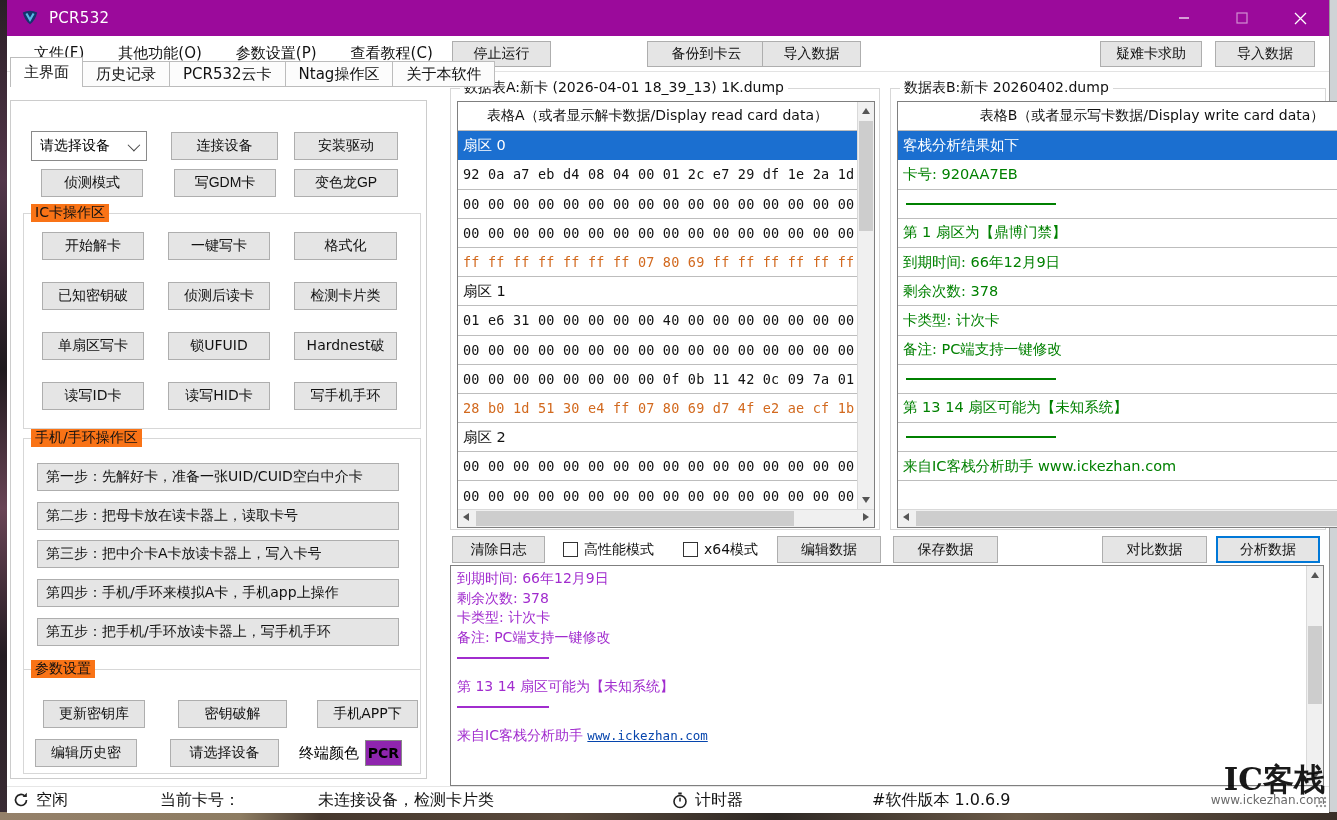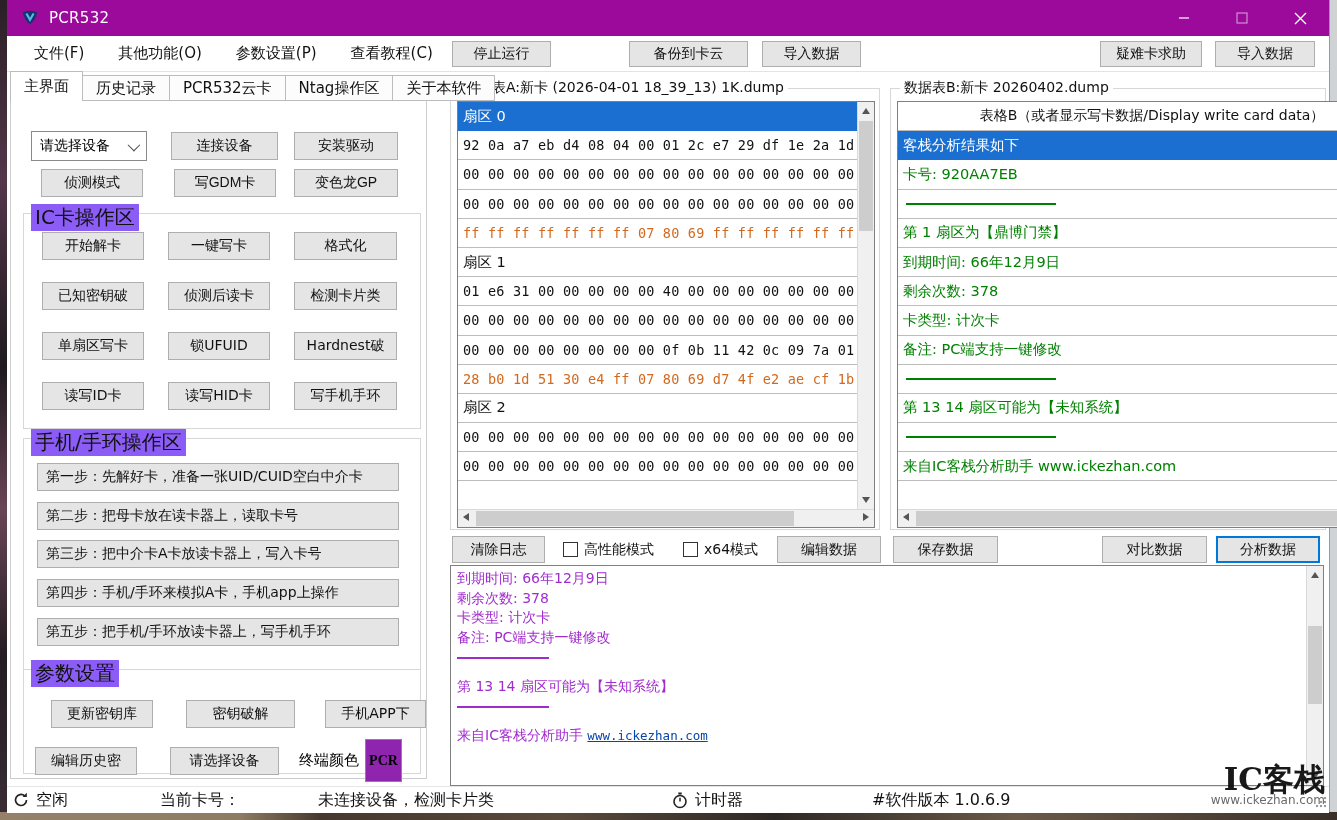--- a/index.html
+++ b/index.html
@@ -28,47 +28,47 @@
   
   .menubar{position:absolute;left:0;top:36px;right:0;height:35px;background:#fff;border-bottom:1px solid #e3e3e3;}
   .menu-items{position:absolute;left:10px;top:0;height:35px;display:flex;align-items:center;}
   .menu-item{padding:0 17px;font-size:15px;color:#111;}
   .btn{position:absolute;box-sizing:border-box;background:#e5e5e5;border:1px solid #aeaeae;
     display:flex;align-items:center;justify-content:center;font-size:14px;color:#111;
     font-family:Liberation Serif, serif;cursor:default;white-space:nowrap;}
   .tbtn{top:5px;height:26px;}
 
   
-  .tabstrip{position:absolute;left:3px;top:74px;display:flex;align-items:flex-end;height:27px;z-index:3;}
+  .tabstrip{position:absolute;left:3px;top:60px;display:flex;align-items:flex-end;height:27px;z-index:3;}
   .tab{box-sizing:border-box;height:26px;padding:0 13px;display:flex;align-items:center;font-size:15px;
     background:#fcfcfc;border:1px solid #bcbcbc;border-left:none;color:#111;}
   .tab:first-child{border-left:1px solid #bcbcbc;}
   .tab.active{height:30px;background:#fff;border-bottom:none;position:relative;z-index:4;}
 
   .tabpanel{position:absolute;left:3px;top:100px;width:417px;height:679px;background:#fff;
     border:1px solid #cccccc;box-sizing:border-box;z-index:2;}
 
   
   .combo{position:absolute;left:20px;top:30px;width:116px;height:30px;box-sizing:border-box;
     border:1px solid #8a8a8a;background:#fff;display:flex;align-items:center;font-size:14px;padding-left:8px;}
   .combo .chev{margin-left:auto;margin-right:9px;width:8px;height:8px;border-right:1.6px solid #444;
     border-bottom:1.6px solid #444;transform:rotate(45deg) translateY(-2px);}
   .lbtn{box-sizing:border-box;background:#e5e5e5;border:1px solid #aeaeae;display:flex;align-items:center;
     justify-content:center;font-size:14px;color:#111;white-space:nowrap;}
 
   .gbox{position:absolute;border:1px solid #d7d7d7;box-sizing:border-box;background:#fff;}
-  .gtitle{position:absolute;top:-10px;left:7px;background:#8b5cf6;padding:0 4px;font-size:20px;color:#111;}
+  .gtitle{position:absolute;top:-10px;left:7px;background:#f97316;padding:0 4px;font-size:14px;color:#111;}
 
   .ic-grid{position:absolute;left:18px;top:18px;display:grid;
     grid-template-columns:102px 102px 103px;grid-auto-rows:28px;column-gap:24px;row-gap:22px;}
   .steps{position:absolute;left:13px;top:24px;display:flex;flex-direction:column;gap:10.7px;}
   .steps .lbtn{width:362px;height:28px;justify-content:flex-start;padding-left:8px;}
   .prow{position:absolute;display:flex;align-items:center;}
-  .pcr-btn{box-sizing:border-box;width:37px;height:43px;background:var(--c-pcr,#8F25AE);
-    border:1px solid #888;color:#000;font-size:14px;font-weight:bold;display:flex;align-items:center;justify-content:center;font-family:Liberation Serif, serif;}
+  .pcr-btn{box-sizing:border-box;width:37px;height:26px;background:var(--c-pcr,#8F25AE);
+    border:1px solid #888;color:#000;font-size:14px;font-weight:bold;display:flex;align-items:center;justify-content:center;}
 
   
   .fieldset{position:absolute;border:1px solid #d7d7d7;box-sizing:border-box;background:#fff;}
   .fs-title{position:absolute;top:-10px;left:9px;background:#fff;padding:0 4px;font-size:14px;color:#111;white-space:nowrap;}
 
   .dtable{position:absolute;border:1px solid #7f7f7f;background:#fff;box-sizing:border-box;}
   .rowsA{position:absolute;left:0;top:0;right:17px;bottom:18px;overflow:hidden;display:flex;flex-direction:column;}
   .rowsB{position:absolute;left:0;top:0;right:0;bottom:18px;overflow:hidden;display:flex;flex-direction:column;}
   .trow{flex:0 0 29.2px;box-sizing:border-box;border-bottom:1px solid #bdbdbd;display:flex;
     align-items:center;padding:0 5px;font-size:14.5px;color:#111;overflow:hidden;white-space:nowrap;}
@@ -163,21 +163,21 @@
     </div>
 
     <div class="menubar">
       <div class="menu-items" id="menu-items">
           <div class="menu-item">文件(F)</div>
           <div class="menu-item">其他功能(O)</div>
           <div class="menu-item">参数设置(P)</div>
           <div class="menu-item">查看教程(C)</div>
         </div>
       <button class="btn tbtn" style="left:445px;width:99px">停止运行</button>
-      <button class="btn tbtn" style="left:622px;width:119px">备份到卡云</button>
+      <button class="btn tbtn" style="left:640px;width:119px">备份到卡云</button>
       <button class="btn tbtn" style="left:755px;width:99px">导入数据</button>
       <button class="btn tbtn" style="left:1093px;width:102px">疑难卡求助</button>
       <button class="btn tbtn" style="left:1208px;width:100px">导入数据</button>
     </div>
 
     <div class="tabstrip" id="tabstrip">
         <div class="tab active">主界面</div>
         <div class="tab">历史记录</div>
         <div class="tab">PCR532云卡</div>
         <div class="tab">Ntag操作区</div>
@@ -220,37 +220,38 @@
             <div class="lbtn">第二步：把母卡放在读卡器上，读取卡号</div>
             <div class="lbtn">第三步：把中介卡A卡放读卡器上，写入卡号</div>
             <div class="lbtn">第四步：手机/手环来模拟A卡，手机app上操作</div>
             <div class="lbtn">第五步：把手机/手环放读卡器上，写手机手环</div>
           </div>
       </div>
 
       <div class="gbox" style="left:12px;top:568px;width:398px;height:105px">
         <span class="gtitle">参数设置</span>
         <div class="prow" style="left:11px;top:30px" id="param-row1">
-            <div class="lbtn" style="width: 102px; height: 28px; margin-left: 16px;">更新密钥库</div>
+            <div class="lbtn" style="width: 102px; height: 28px; margin-left: 8px;">更新密钥库</div>
             <div class="lbtn" style="width: 109px; height: 28px; margin-left: 33px;">密钥破解</div>
             <div class="lbtn" style="width: 101px; height: 28px; margin-left: 30px;">手机APP下</div>
           </div>
         <div class="prow" style="left:11px;top:69px" id="param-row2">
             <div class="lbtn" style="width: 102px; height: 28px; margin-left: 0px;">编辑历史密</div>
             <div class="lbtn" style="width: 109px; height: 28px; margin-left: 33px;">请选择设备</div>
             <div class="" style="margin-left: 20px; font-size: 15px;">终端颜色</div>
             <div class="pcr-btn" style="margin-left: 6px;">PCR</div>
           </div>
       </div>
     </div>
 
     <div class="fieldset" style="left:443px;top:88px;width:430px;height:442px">
       <span class="fs-title">数据表A:新卡 (2026-04-01 18_39_13) 1K.dump</span>
       <div class="dtable" style="left:6px;top:12px;width:418px;height:427px">
         <div class="rowsA" id="tableA-rows">
+            <div class="trow thead">表格A（或者显示解卡数据/Display read card data）</div>
             <div class="trow sel">扇区 0</div>
             <div class="trow hex">92 0a a7 eb d4 08 04 00 01 2c e7 29 df 1e 2a 1d</div>
             <div class="trow hex">00 00 00 00 00 00 00 00 00 00 00 00 00 00 00 00</div>
             <div class="trow hex">00 00 00 00 00 00 00 00 00 00 00 00 00 00 00 00</div>
             <div class="trow hex key">ff ff ff ff ff ff ff 07 80 69 ff ff ff ff ff ff</div>
             <div class="trow">扇区 1</div>
             <div class="trow hex">01 e6 31 00 00 00 00 00 40 00 00 00 00 00 00 00</div>
             <div class="trow hex">00 00 00 00 00 00 00 00 00 00 00 00 00 00 00 00</div>
             <div class="trow hex">00 00 00 00 00 00 00 00 0f 0b 11 42 0c 09 7a 01</div>
             <div class="trow hex key">28 b0 1d 51 30 e4 ff 07 80 69 d7 4f e2 ae cf 1b</div>

